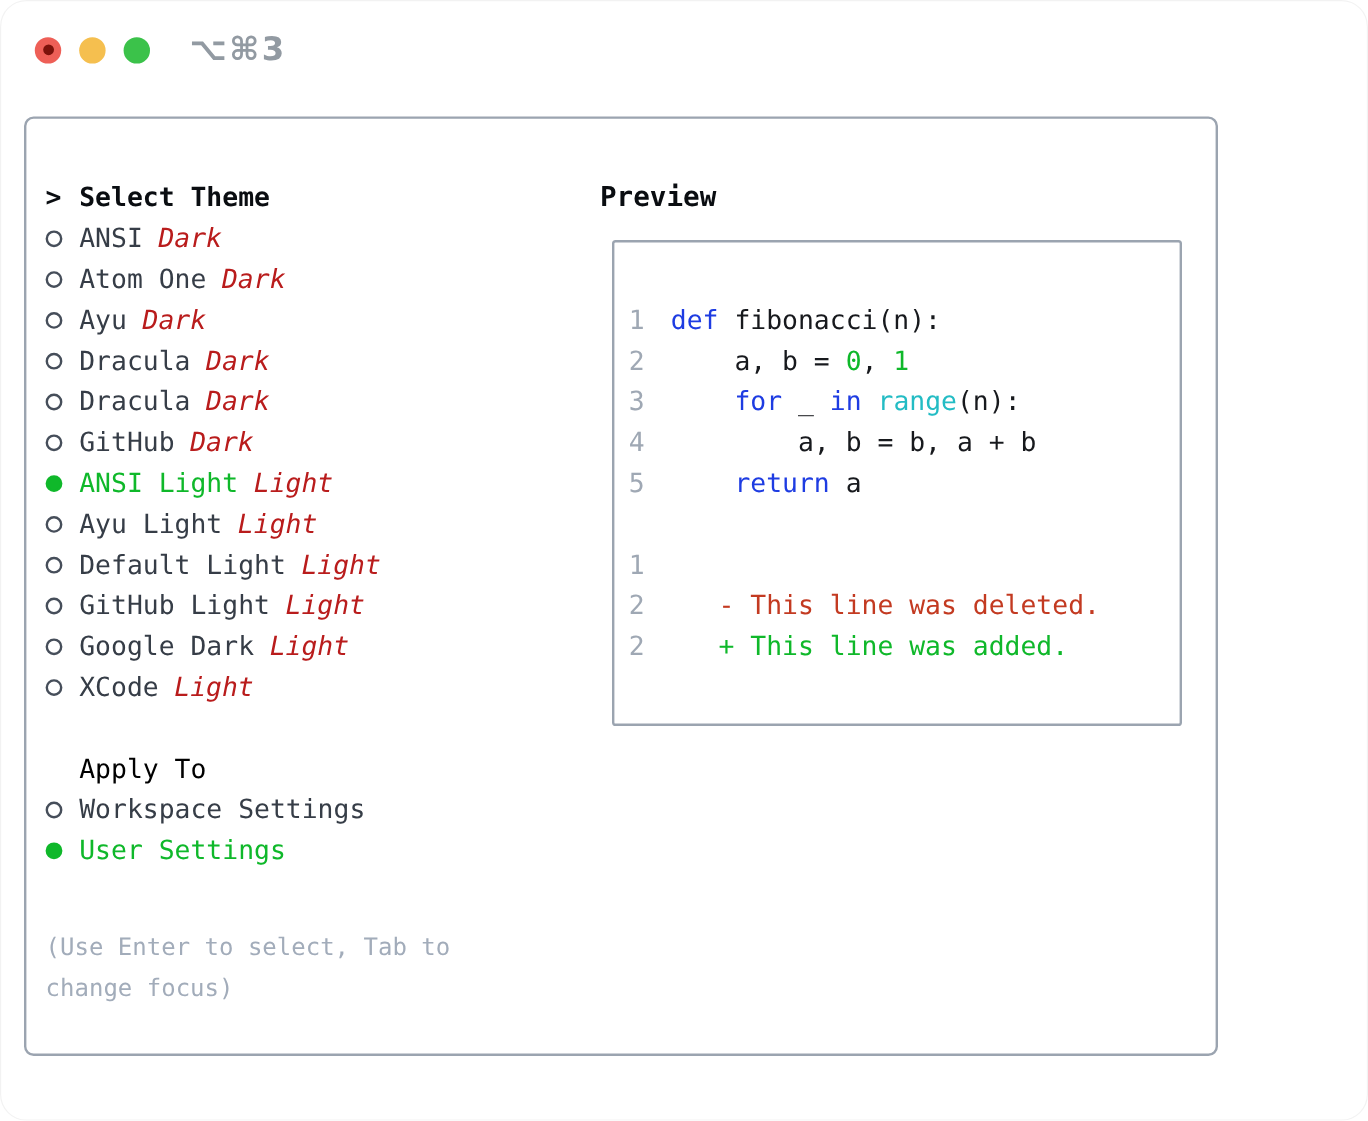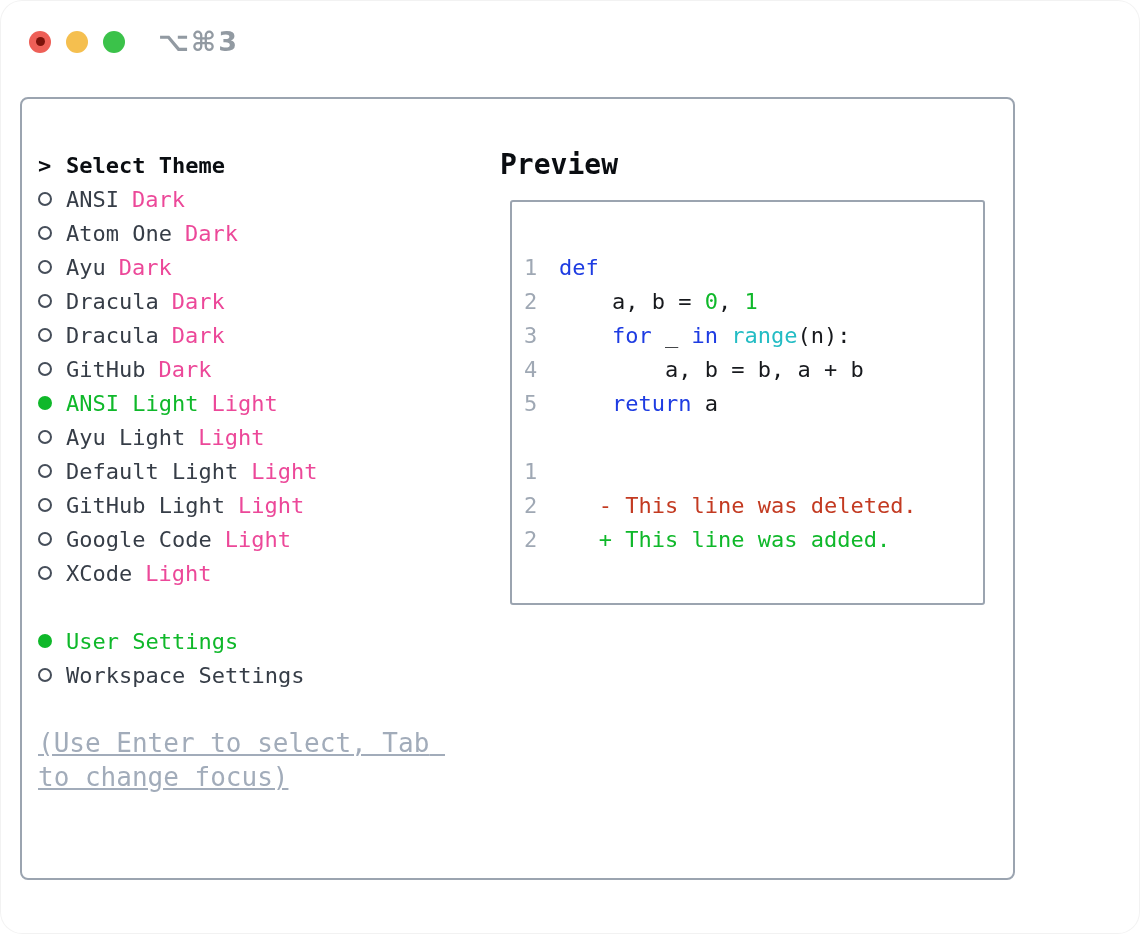--- a/index.html
+++ b/index.html
@@ -96,40 +96,40 @@
   .caret { font-weight: 700; color: #0a0d11; font-size: 22px; }
   .radio {
     width: 14px; height: 14px;
     border-radius: 50%;
     border: 2px solid #464e5a;
     box-sizing: border-box;
     background: transparent;
   }
   .radio.on { background: #0fb82a; border-color: #0fb82a; }
   .sel-green { color: #0fb82a; text-align: right; }
-  .variant { color: #ec4899; margin-left: 13px; }
+  .variant { color: #b91c1c; margin-left: 13px; font-style: italic; }
   .spacer { height: 34px; }
   .hint {
-    margin-top: 34px;
+    margin-top: 46px;
     width: 420px;
-    font-size: 26px;
+    font-size: 20px;
     line-height: 34px;
     color: #a2acba;
     white-space: pre-wrap;
-    text-decoration: underline;
   }
 
   
   .preview-title {
     position: absolute;
     left: 478px;
     top: 49px;
     height: 34px;
     display: flex;
-    font-size: 28px;
+    align-items: center;
+    font-size: 23px;
     font-weight: 700;
     color: #0a0d11;
   }
   .preview-box {
     position: absolute;
     left: 488px;
     top: 101px;
     width: 475px;
     height: 405px;
     border: 2px solid #9ba4b0;
@@ -190,42 +190,46 @@
             <div class="row"><span class="marker"><span class="radio"></span></span><span class="">ANSI</span><span class="variant">Dark</span></div>
             <div class="row"><span class="marker"><span class="radio"></span></span><span class="">Atom One</span><span class="variant">Dark</span></div>
             <div class="row"><span class="marker"><span class="radio"></span></span><span class="">Ayu</span><span class="variant">Dark</span></div>
             <div class="row"><span class="marker"><span class="radio"></span></span><span class="">Dracula</span><span class="variant">Dark</span></div>
             <div class="row"><span class="marker"><span class="radio"></span></span><span class="">Dracula</span><span class="variant">Dark</span></div>
             <div class="row"><span class="marker"><span class="radio"></span></span><span class="">GitHub</span><span class="variant">Dark</span></div>
             <div class="row"><span class="marker"><span class="radio on"></span></span><span class="sel-green">ANSI Light</span><span class="variant">Light</span></div>
             <div class="row"><span class="marker"><span class="radio"></span></span><span class="">Ayu Light</span><span class="variant">Light</span></div>
             <div class="row"><span class="marker"><span class="radio"></span></span><span class="">Default Light</span><span class="variant">Light</span></div>
             <div class="row"><span class="marker"><span class="radio"></span></span><span class="">GitHub Light</span><span class="variant">Light</span></div>
-            <div class="row"><span class="marker"><span class="radio"></span></span><span class="">Google Code</span><span class="variant">Light</span></div>
+            <div class="row"><span class="marker"><span class="radio"></span></span><span class="">Google Dark</span><span class="variant">Light</span></div>
             <div class="row"><span class="marker"><span class="radio"></span></span><span class="">XCode</span><span class="variant">Light</span></div>
           </div>
 
         <div class="spacer"></div>
 
+        <div class="row subheader">
+          <span class="marker"></span>
+          <span>Apply To</span>
+        </div>
 
         <div id="apply-list">
+            <div class="row"><span class="marker"><span class="radio"></span></span><span class="">Workspace Settings</span></div>
             <div class="row"><span class="marker"><span class="radio on"></span></span><span class="sel-green">User Settings</span></div>
-            <div class="row"><span class="marker"><span class="radio"></span></span><span class="">Workspace Settings</span></div>
           </div>
 
         <div class="hint">(Use Enter to select, Tab to change focus)</div>
       </div>
 
       <div class="preview-title">
         <span>Preview</span>
       </div>
 
       <div class="preview-box">
         <div class="code" id="code-lines">
-            <div class="crow"><span class="ln">1</span><span class="seg c-blue">def</span></div>
+            <div class="crow"><span class="ln">1</span><span class="seg c-blue">def</span><span class="seg c-fg"> fibonacci(n):</span></div>
             <div class="crow"><span class="ln">2</span><span class="seg c-fg">    a, b = </span><span class="seg c-green">0</span><span class="seg c-fg">, </span><span class="seg c-green">1</span></div>
             <div class="crow"><span class="ln">3</span><span class="seg c-fg">    </span><span class="seg c-blue">for</span><span class="seg c-fg"> _ </span><span class="seg c-blue">in</span><span class="seg c-fg"> </span><span class="seg c-cyan">range</span><span class="seg c-fg">(n):</span></div>
             <div class="crow"><span class="ln">4</span><span class="seg c-fg">        a, b = b, a + b</span></div>
             <div class="crow"><span class="ln">5</span><span class="seg c-fg">    </span><span class="seg c-blue">return</span><span class="seg c-fg"> a</span></div>
             <div class="crow"><span class="ln"></span></div>
             <div class="crow"><span class="ln">1</span></div>
             <div class="crow"><span class="ln">2</span><span class="seg c-red">   - This line was deleted.</span></div>
             <div class="crow"><span class="ln">2</span><span class="seg c-green">   + This line was added.</span></div>
           </div>
       </div>

